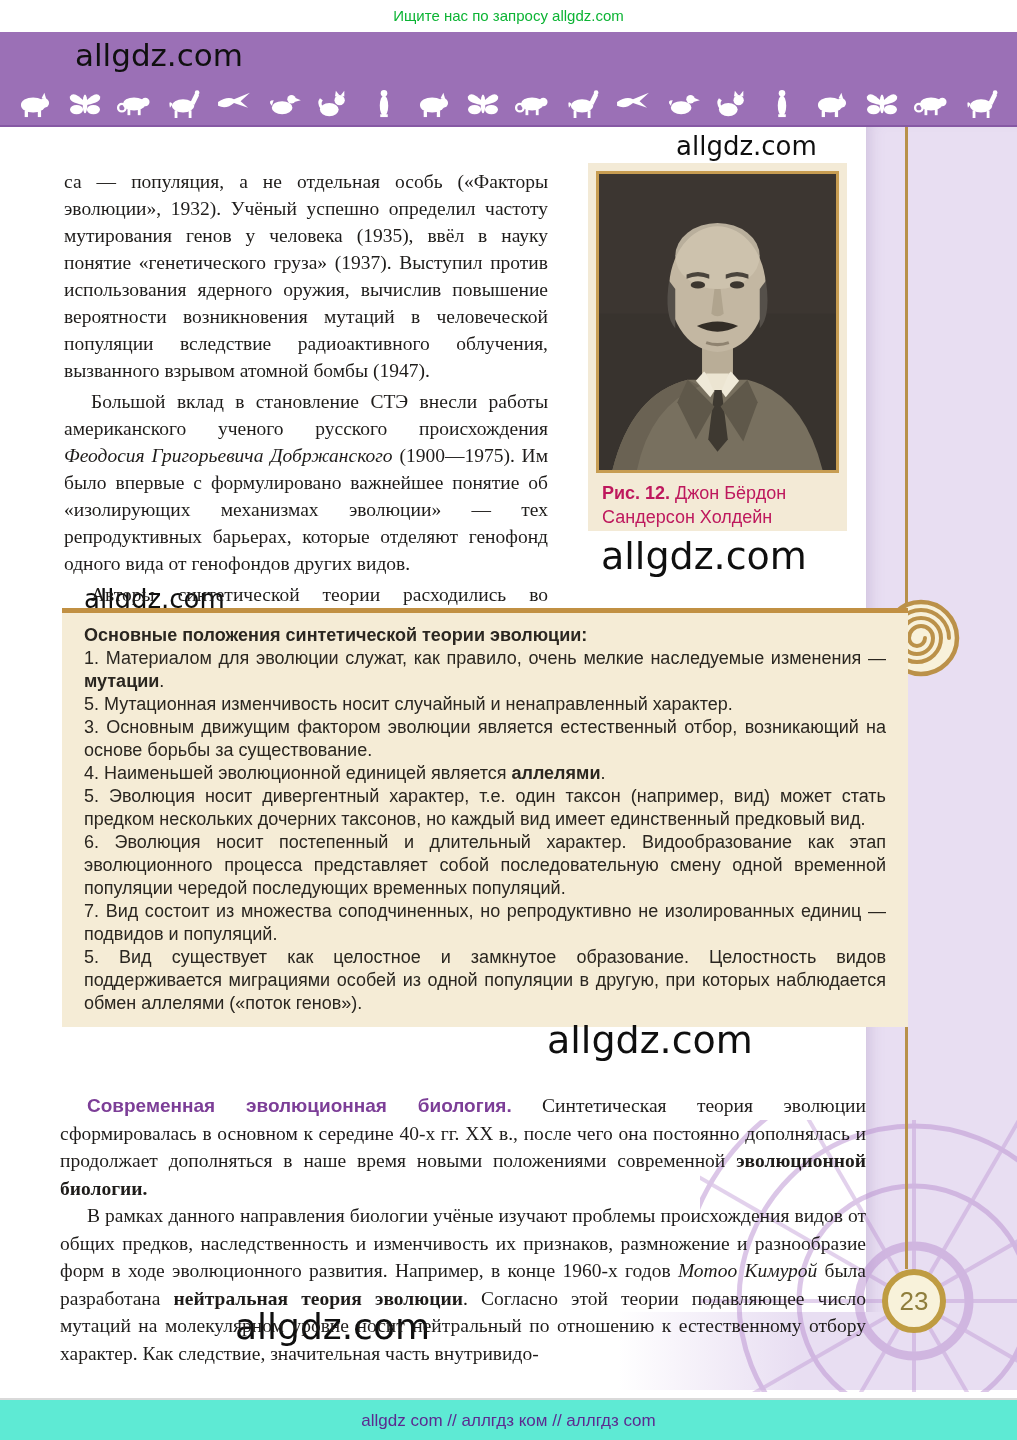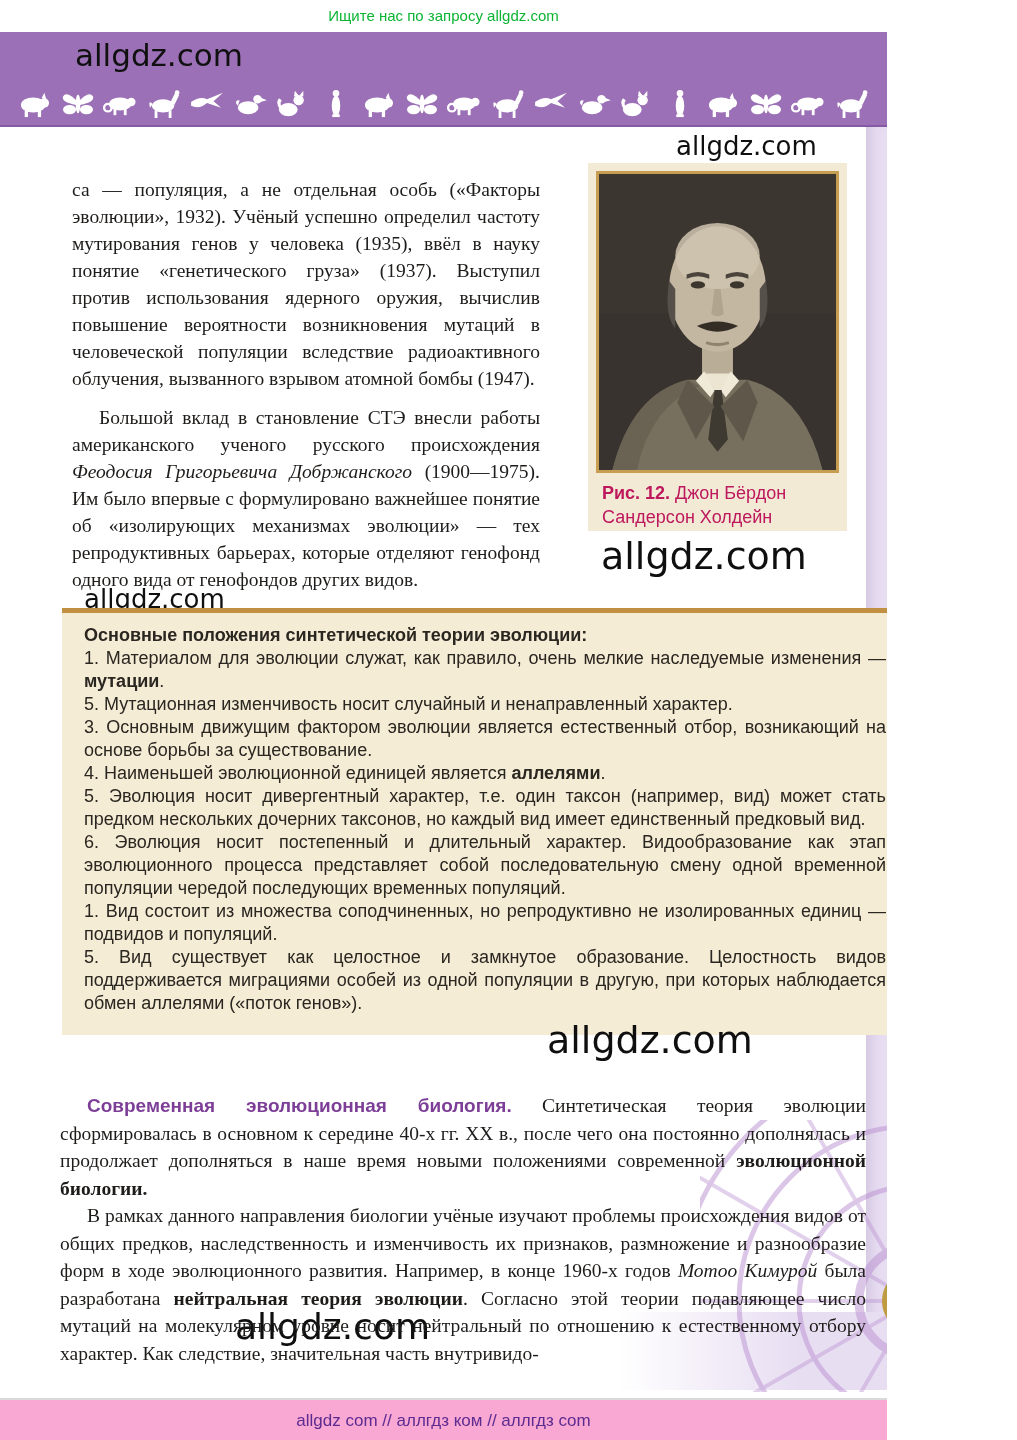--- a/index.html
+++ b/index.html
@@ -1,16 +1,16 @@
 <!DOCTYPE html>
 <html lang="ru"><head>
 <meta charset="utf-8">
 <style>
   html,body{margin:0;padding:0;background:#ffffff;}
-  .page{position:relative;width:887px;height:1440px;background:#ffffff;overflow:hidden;
+  .page{position:relative;width:1017px;height:1440px;background:#ffffff;overflow:hidden;
         font-family:"Liberation Serif",serif;color:#1e1c1a;}
   .b{font-weight:bold;}
   .i{font-style:italic;}
 
   
   .top-note{position:absolute;top:7px;left:0;right:0;text-align:center;
             font-family:"Liberation Sans",sans-serif;font-size:15px;color:#0cb434;}
 
   
   .band{position:absolute;top:32px;left:0;width:100%;height:95px;background:#9b70b6;
@@ -36,45 +36,45 @@
   
   .wm{position:absolute;font-family:"DejaVu Sans",sans-serif;color:#0f0f0f;white-space:nowrap;}
   .wm2{left:676px;top:131px;font-size:26px;}
   .wm3{left:601px;top:534px;font-size:38px;}
   .wm4{left:84px;top:584px;font-size:26px;}
   .wm5{left:547px;top:1018px;font-size:38px;z-index:5;}
   .wm6{left:235px;top:1306px;font-size:36px;}
 
   
   .article{position:absolute;left:60px;top:164px;width:492px;}
-  .article p{margin:12px;font-size:19.5px;line-height:27px;text-align:justify;}
+  .article p{margin:4px;font-size:19.5px;line-height:27px;text-align:justify;}
   .indent{text-indent:27px;}
 
   
   .figure{position:absolute;left:588px;top:163px;width:259px;height:368px;background:#f3ead6;}
   .photo{position:absolute;left:8px;top:8px;right:8px;height:302px;background:#38332e;
          border:3px solid #c79d52;box-sizing:border-box;overflow:hidden;}
   .photo svg{display:block;width:100%;height:100%;}
   .fig-caption{position:absolute;left:14px;top:318px;right:8px;
                font-family:"Liberation Sans",sans-serif;font-size:18px;line-height:24px;color:#be185d;}
 
   
   .kbox{position:absolute;left:62px;top:608px;width:846px;box-sizing:border-box;background:#f5ecd6;
-        border-top:5px solid #c19043;padding:11px 22px 20px 22px;z-index:2;}
+        border-top:5px solid #c19043;padding:11px 22px 12px 22px;z-index:2;}
   .kbox-title{margin:0 0 3px 0;font-family:"Liberation Sans",sans-serif;font-size:19px;font-weight:bold;color:#262118;}
   .kbox p{margin:0;font-family:"Liberation Sans",sans-serif;font-size:18px;line-height:23px;
           text-align:justify;color:#2a2620;}
 
   
   .section2{position:absolute;left:60px;top:1092px;width:806px;}
   .section2 p{margin:0;font-size:19.5px;line-height:27.5px;text-align:justify;}
   .lead{font-family:"Liberation Sans",sans-serif;font-weight:bold;color:#7c3e97;font-size:19px;}
 
   
-  .footer{position:absolute;left:0;top:1398px;width:100%;height:42px;background:#f9a8d4;
+  .footer{position:absolute;left:0;top:1398px;width:100%;height:42px;background:#5eead4;
           border-top:2px solid #d9d9d9;box-sizing:border-box;text-align:center;}
   .footer span{display:inline-block;margin-top:11px;font-family:"Liberation Sans",sans-serif;
                font-size:17px;color:#5c2b90;}
 </style>
 </head>
 <body>
 
 <div class="page">
 
   <svg width="0" height="0" style="position:absolute" aria-hidden="true">
@@ -282,21 +282,21 @@
 
   <div class="kbox">
     <p class="kbox-title">Основные положения синтетической теории эволюции:</p>
     <div>
         <p class="box-item"><span>1. Материалом для эволюции служат, как правило, очень мелкие наследуемые изменения — </span><span class="b">мутации</span><span>.</span></p>
         <p class="box-item"><span>5. Мутационная изменчивость носит случайный и ненаправленный характер.</span></p>
         <p class="box-item"><span>3. Основным движущим фактором эволюции является естественный отбор, возникающий на основе борьбы за существование.</span></p>
         <p class="box-item"><span>4. Наименьшей эволюционной единицей является </span><span class="b">аллелями</span><span>.</span></p>
         <p class="box-item"><span>5. Эволюция носит дивергентный характер, т.е. один таксон (например, вид) может стать предком нескольких дочерних таксонов, но каждый вид имеет единственный предковый вид.</span></p>
         <p class="box-item"><span>6. Эволюция носит постепенный и длительный характер. Видообразование как этап эволюционного процесса представляет собой последовательную смену одной временной популяции чередой последующих временных популяций.</span></p>
-        <p class="box-item"><span>1. Вид состоит из множества соподчиненных, но репродуктивно не изолированных единиц — подвидов и популяций.</span></p>
+        <p class="box-item"><span>7. Вид состоит из множества соподчиненных, но репродуктивно не изолированных единиц — подвидов и популяций.</span></p>
         <p class="box-item"><span>5. Вид существует как целостное и замкнутое образование. Целостность видов поддерживается миграциями особей из одной популяции в другую, при которых наблюдается обмен аллелями («поток генов»).</span></p>
       </div>
   </div>
 
   <div class="section2">
       <p class="indent"><span class="lead">Современная эволюционная биология.</span><span> Синтетическая теория эволюции сформировалась в основном к середине 40-х гг. XX в., после чего она постоянно дополнялась и продолжает дополняться в наше время новыми положениями современной </span><span class="b">эволюционной биологии.</span></p>
       <p class="indent"><span>В рамках данного направления биологии учёные изучают проблемы происхождения видов от общих предков, наследственность и изменчивость их признаков, размножение и разнообразие форм в ходе эволюционного развития. Например, в конце 1960-х годов </span><span class="i">Мотоо Кимурой</span><span> была разработана </span><span class="b">нейтральная теория эволюции</span><span>. Согласно этой теории подавляющее число мутаций на молекулярном уровне носит нейтральный по отношению к естественному отбору характер. Как следствие, значительная часть внутривидо-</span></p>
     </div>
 
   <div class="footer">

